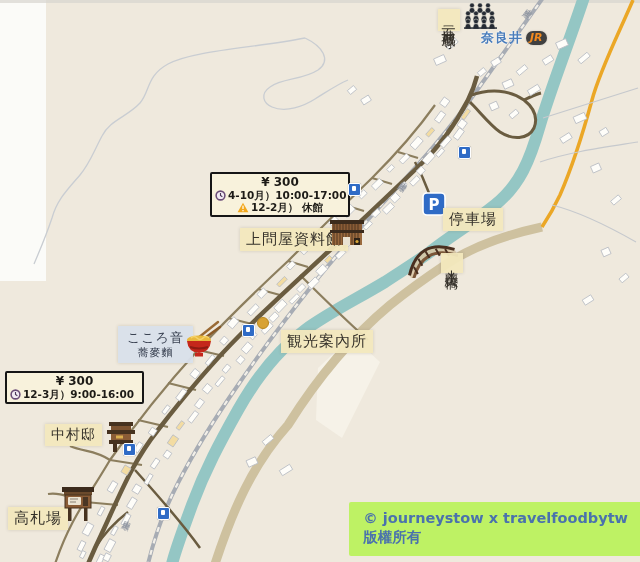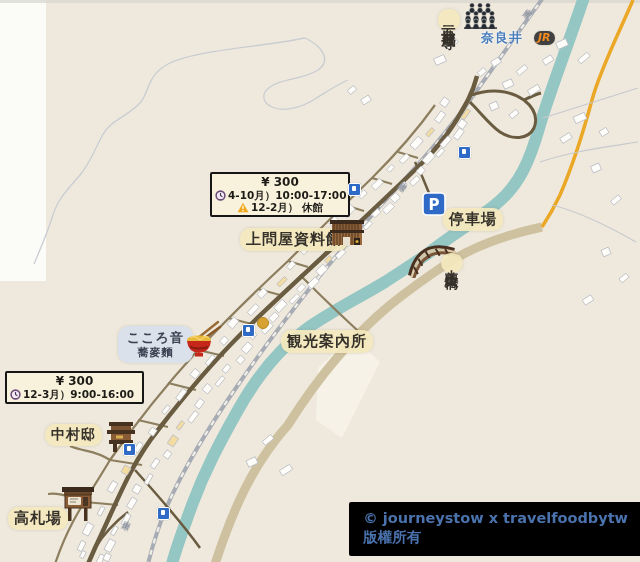--- a/index.html
+++ b/index.html
@@ -2,53 +2,53 @@
 <html><head>
 <meta charset="utf-8">
 <style>
   html,body{margin:0;padding:0;background:#fff;}
   #stage{position:relative;width:640px;height:562px;overflow:hidden;
          background:#efe9dd;font-family:"DejaVu Sans",sans-serif;}
   #basemap{position:absolute;left:0;top:0;}
   .ov{position:absolute;}
   
   .map-label{position:absolute;background:rgba(242,232,189,0.95);color:#35312a;
-    font-weight:bold;font-size:15px;letter-spacing:1px;padding:2px 6px;border-radius:10px;
+    font-weight:normal;font-size:15px;letter-spacing:1px;padding:2px 6px;border-radius:0;
     white-space:nowrap;box-shadow:0 0 3px rgba(120,110,80,0.25);}
   .map-label.v{writing-mode:vertical-rl;text-orientation:upright;padding:6px 2px;
     letter-spacing:2px;font-size:14px;}
   .map-label.blue{background:rgba(217,224,234,0.96);color:#3a4252;text-align:center;
     line-height:1.2;padding:4px 9px;}
   .map-label.blue .sub{font-size:11px;}
   
   .ibox{position:absolute;background:#f8f2dc;border:2px solid #161616;border-radius:2px;
     padding:2px 3px;font-size:10.5px;font-weight:bold;color:#1d1b17;line-height:12px;}
   .ibox .price{text-align:center;font-size:12px;line-height:13px;}
   .ibox .hline{display:flex;align-items:center;gap:2px;white-space:nowrap;}
   .ibox .hline.center{justify-content:center;}
   .icn{display:inline-flex;flex:0 0 auto;}
   
-  #station{display:flex;align-items:center;gap:11px;}
+  #station{display:flex;align-items:center;gap:3px;}
   #station .nm{color:#4a7dbb;font-weight:bold;font-size:13px;letter-spacing:1px;
     text-shadow:0 0 2px #fff,0 0 2px #fff;}
   #station .jr{background:#404040;color:#f28a1e;font-weight:bold;font-style:italic;
     font-size:11px;line-height:14px;padding:0 4px;border-radius:7px;
     box-shadow:0 0 2px rgba(0,0,0,0.2);}
   
   .rail-label{position:absolute;writing-mode:vertical-rl;text-orientation:upright;
     font-size:8px;color:#9298a3;letter-spacing:1px;}
   
   .marker-blue{position:absolute;width:11px;height:11px;background:#2f6bc6;
     border:1.5px solid #fff;border-radius:2px;box-shadow:0 0 1px rgba(0,0,0,0.4);}
   .marker-blue::after{content:"";position:absolute;left:3px;top:2px;width:3.5px;height:5px;
     background:#fff;border-radius:1px;}
   .poi-dot{position:absolute;width:10px;height:10px;border-radius:50%;
     background:#d8a233;border:1.5px solid #b9871d;}
   
-  #copyright{position:absolute;right:0;bottom:6px;background:#000000;color:#4a72ad;
+  #copyright{position:absolute;right:0;bottom:6px;background:#bef264;color:#4a72ad;
     font-weight:bold;font-size:14.5px;line-height:1.35;padding:7px 12px 8px 14px;
     border-radius:2px 0 0 2px;}
 </style>
 </head>
 <body>
 
 <div id="stage">
 
   <svg id="basemap" width="640" height="562" viewBox="0 0 640 562">
     <rect width="640" height="562" fill="#efe9dd"></rect>

